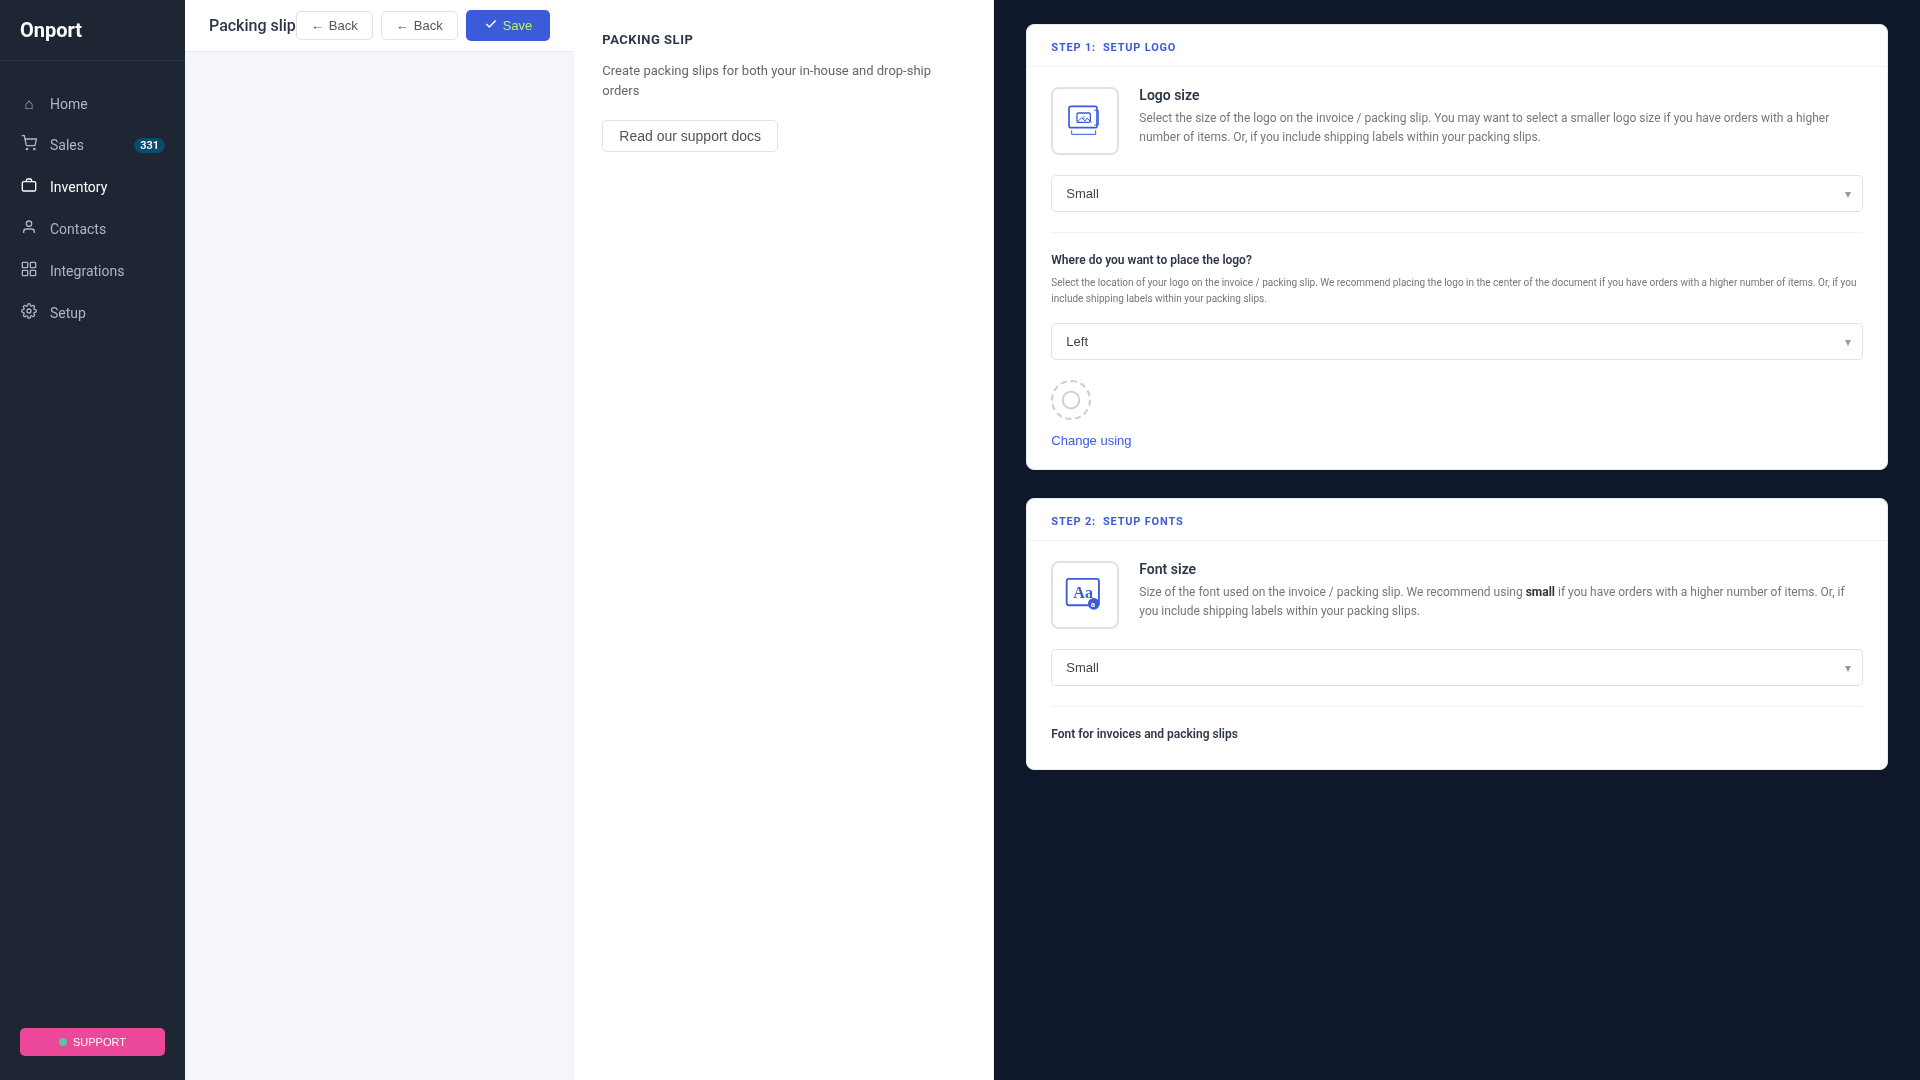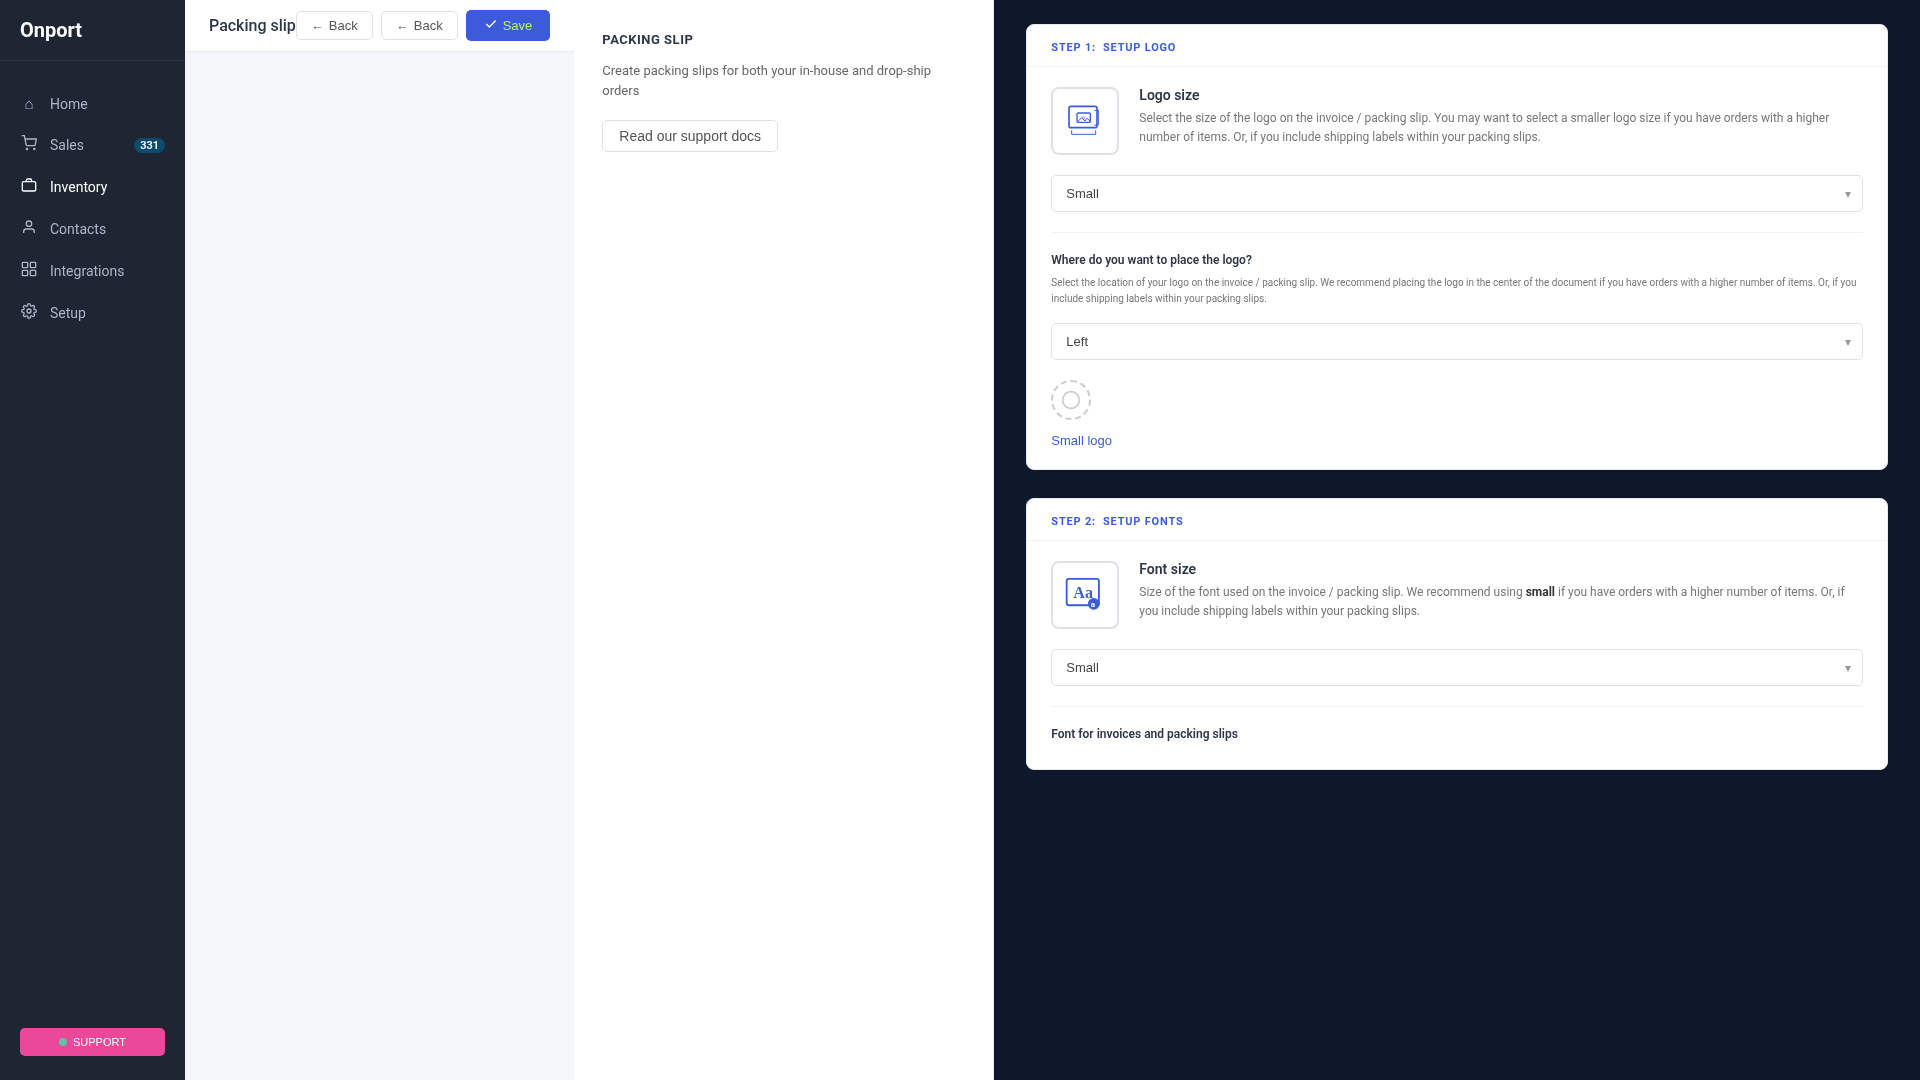--- a/index.html
+++ b/index.html
@@ -453,21 +453,21 @@
               <option>Right</option>
             </select>
           </div>
 
           <div style="margin-top: 8px;">
             <div class="logo-placeholder">
               <svg width="20" height="20" viewBox="0 0 24 24" fill="none" stroke="#ccc" stroke-width="2">
                   <circle cx="12" cy="12" r="10"></circle>
                 </svg>
             </div>
-            <button class="change-logo-btn">Small logo</button>
+            <button class="change-logo-btn">Change using</button>
           </div>
 
         </div>
       </div>
 
       <div class="step-card">
         <div class="step-header">
           <span>STEP 2:</span>
           &nbsp;<span>SETUP FONTS</span>
         </div>

